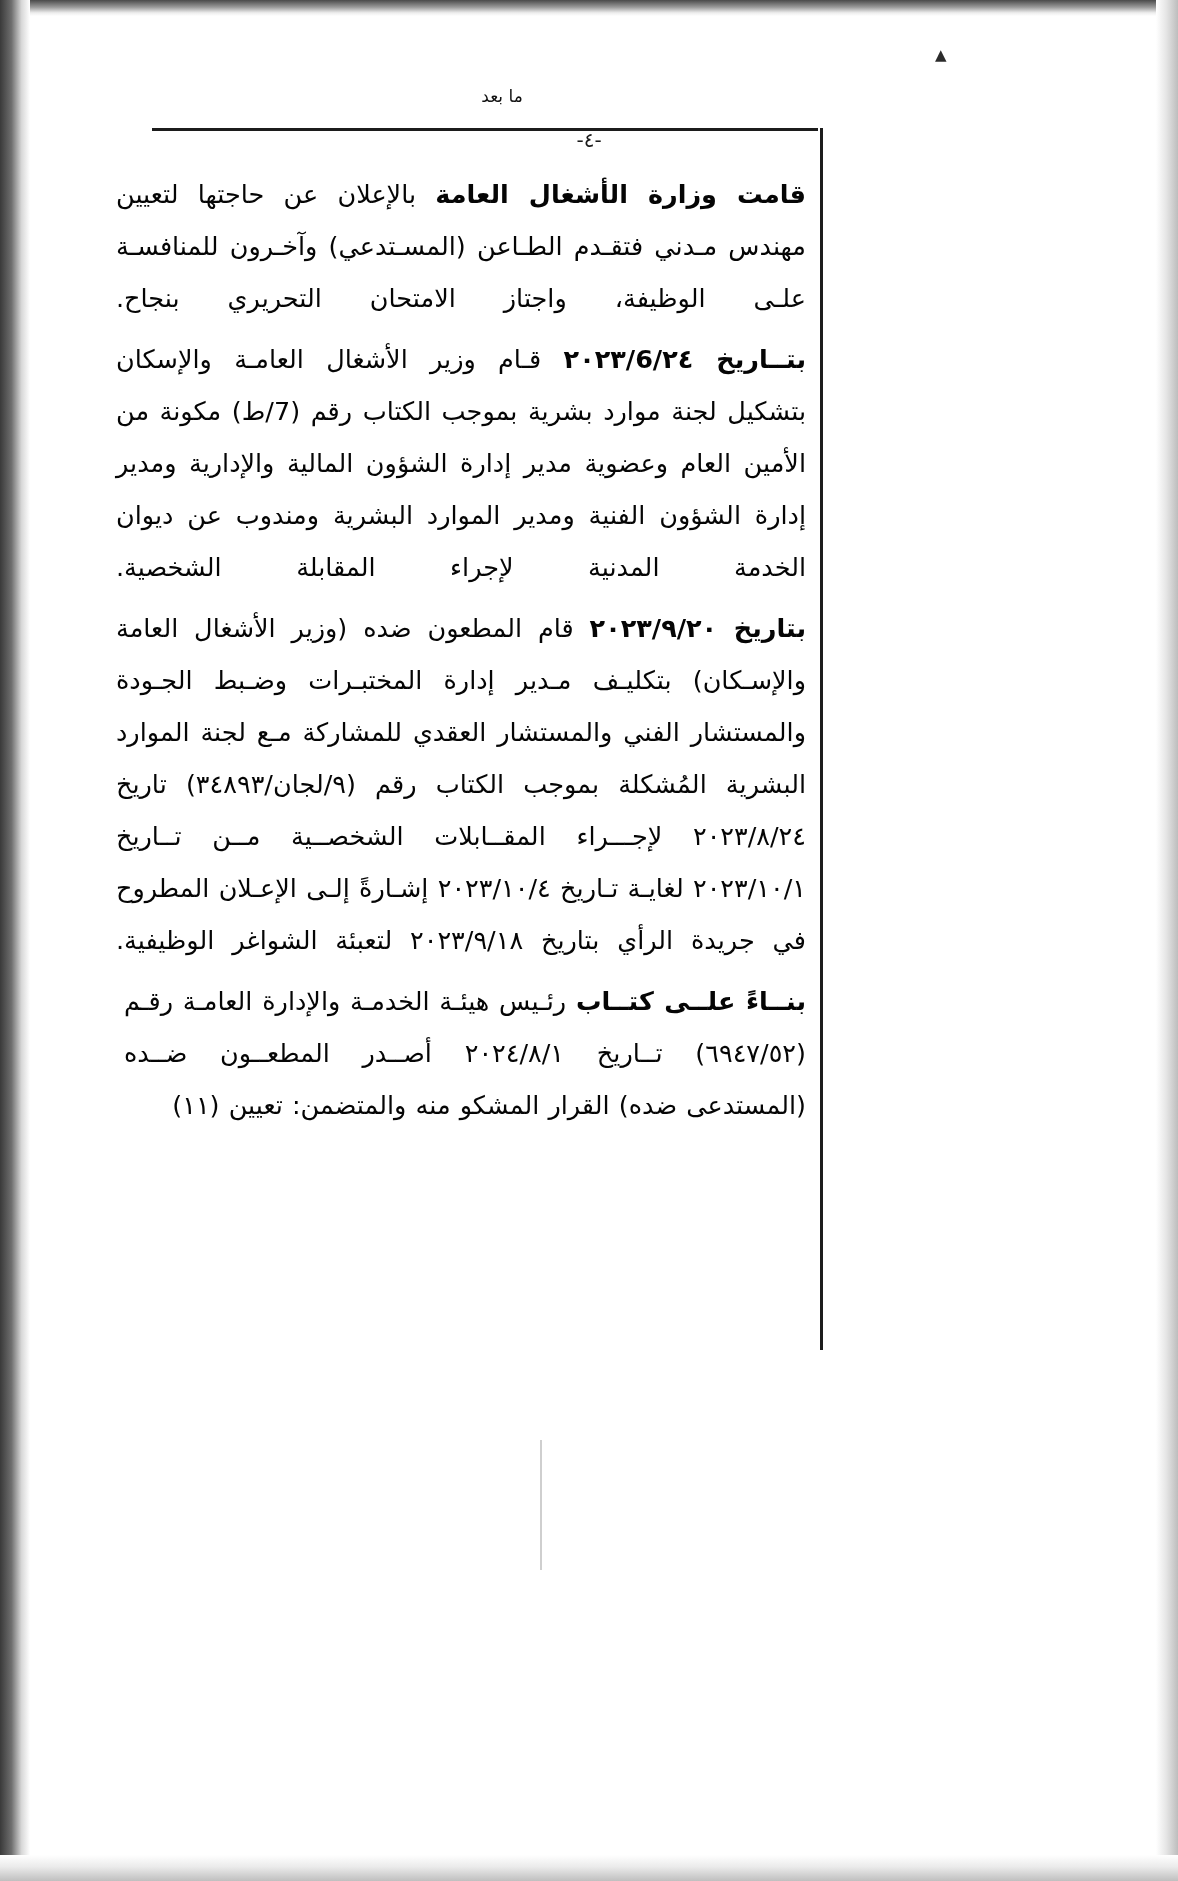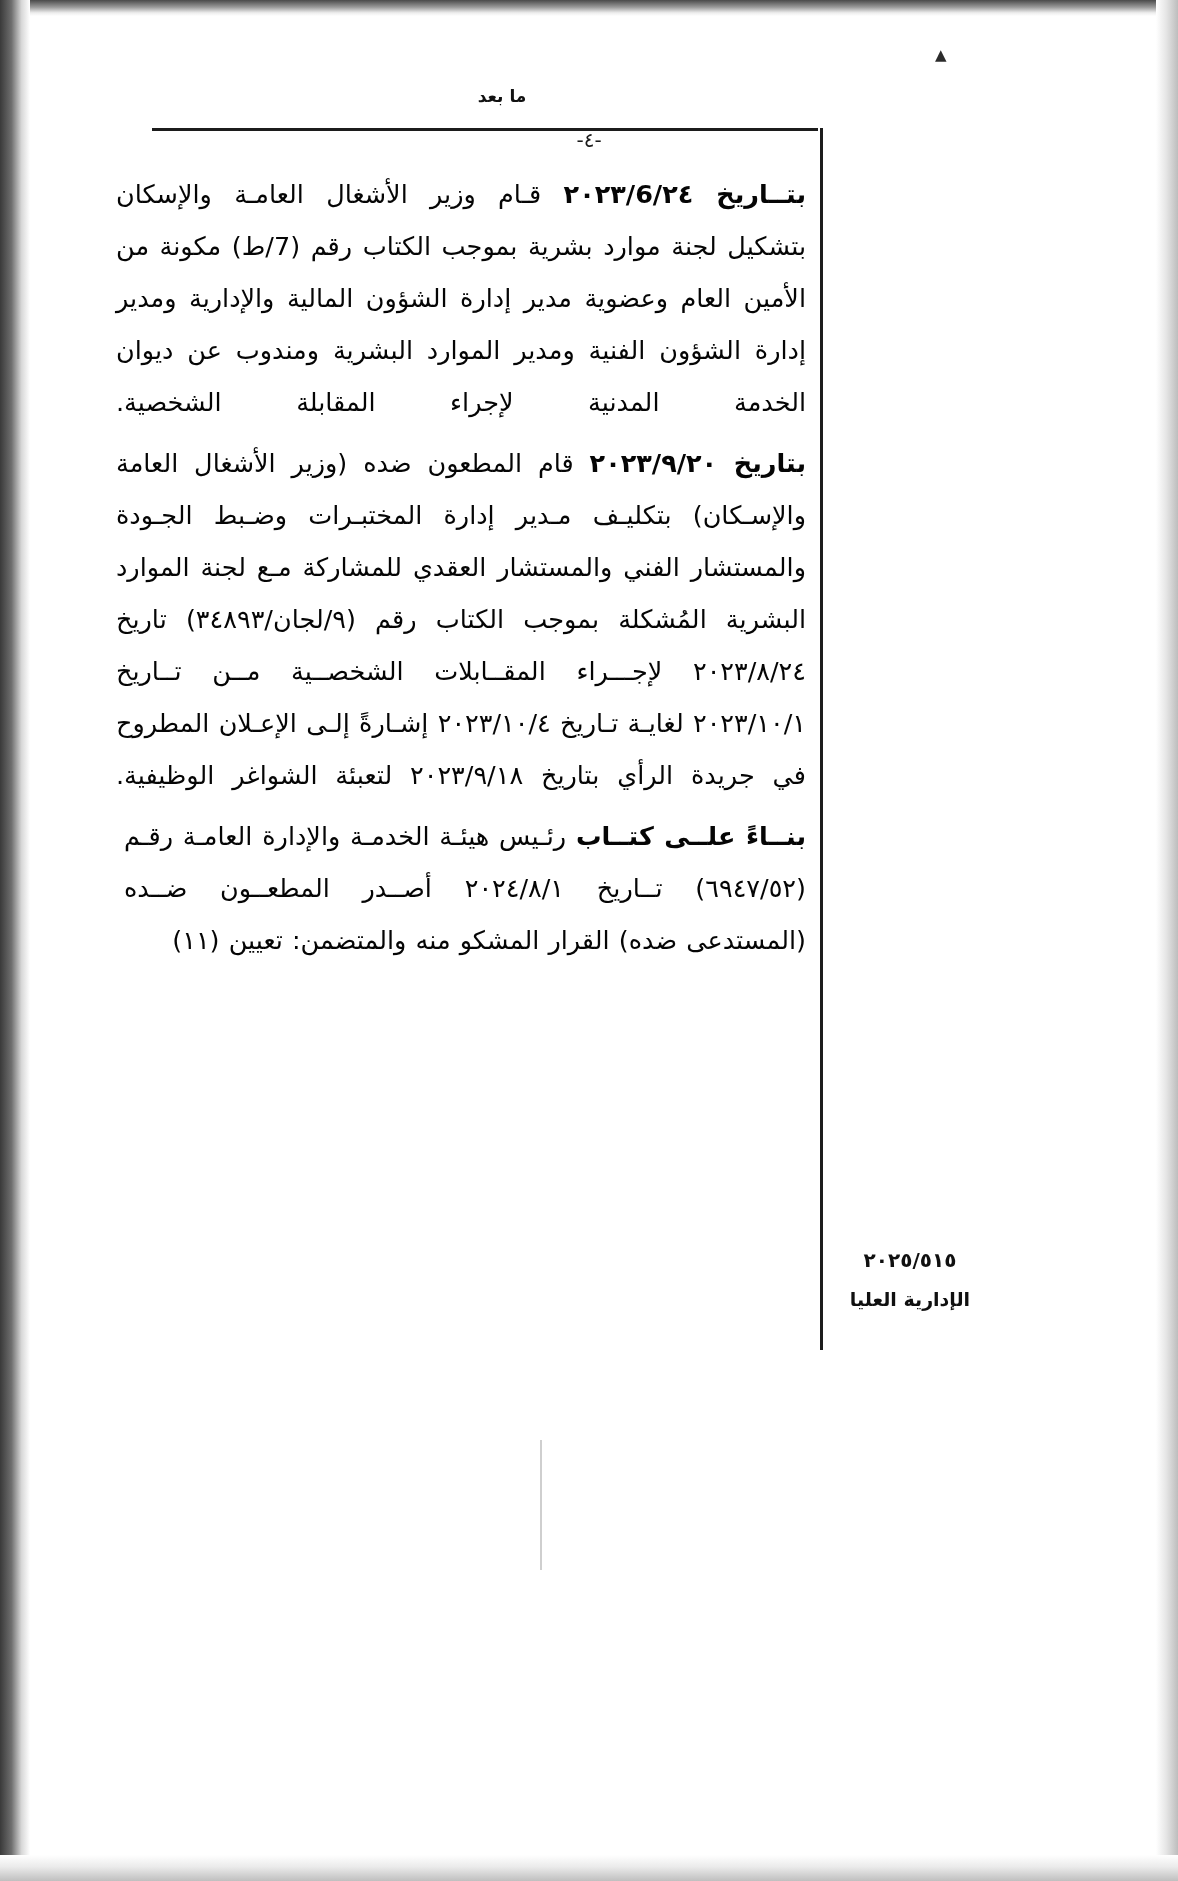--- a/index.html
+++ b/index.html
@@ -57,21 +57,21 @@
     left: 935px; top: 46px;
     font-size: 15px;
     color: #2b2b2b;
   }
   .doc-header {
     position: absolute;
     left: 0; top: 86px;
     width: 1004px;
     text-align: center;
     font-size: 17px;
-    font-weight: 700;
+    font-weight: 400;
     letter-spacing: 1px;
     color: #111111;
   }
   .header-rule {
     position: absolute;
     left: 152px; top: 128px;
     width: 666px;
     height: 3px;
     background: #1c1c1c;
   }
@@ -160,27 +160,24 @@
   <div class="doc-header">ما بعد</div>
 
   <div class="header-rule"></div>
 
   <div class="page-number">-٤-</div>
 
   <div class="margin-rule"></div>
 
   <div class="body-col">
 
+    <p class="para"><span class="lead">قامت وزارة الأشغال العامة</span><span> بالإعلان عن حاجتها لتعيين مهندس مـدني فتقـدم الطـاعن (المسـتدعي) وآخـرون للمنافسـة علـى الوظيفة، واجتاز الامتحان التحريري بنجاح.</span></p>
 
     <p class="para"><span class="lead">بتــاريخ ٢٠٢٣/6/٢٤</span><span> قـام وزير الأشغال العامـة والإسكان بتشكيل لجنة موارد بشرية بموجب الكتاب رقم (7/ط) مكونة من الأمين العام وعضوية مدير إدارة الشؤون المالية والإدارية ومدير إدارة الشؤون الفنية ومدير الموارد البشرية ومندوب عن ديوان الخدمة المدنية لإجراء المقابلة الشخصية.</span></p>
 
     <p class="para"><span class="lead">بتاريخ ٢٠٢٣/٩/٢٠</span><span> قام المطعون ضده (وزير الأشغال العامة والإسـكان) بتكليـف مـدير إدارة المختبـرات وضـبط الجـودة والمستشار الفني والمستشار العقدي للمشاركة مـع لجنة الموارد البشرية المُشكلة بموجب الكتاب رقم (٩/لجان/٣٤٨٩٣) تاريخ ٢٠٢٣/٨/٢٤ لإجـــراء المقــابلات الشخصــية مــن تــاريخ ٢٠٢٣/١٠/١ لغايـة تـاريخ ٢٠٢٣/١٠/٤ إشـارةً إلـى الإعـلان المطروح في جريدة الرأي بتاريخ ٢٠٢٣/٩/١٨ لتعبئة الشواغر الوظيفية.</span></p>
 
     <p class="para tail-right"><span class="lead">بنــاءً علــى كتــاب</span><span> رئـيس هيئـة الخدمـة والإدارة العامـة رقـم (٦٩٤٧/٥٢) تــاريخ ٢٠٢٤/٨/١ أصــدر المطعــون ضــده (المستدعى ضده) القرار المشكو منه والمتضمن: تعيين (١١)</span></p>
 
   </div>
 
-  <div class="footer-stamp">
-    <div class="fs-num">٢٠٢٥/٥١٥</div>
-    <div class="fs-label">الإدارية العليا</div>
-  </div>
 
 </div>
 
 </body></html>

